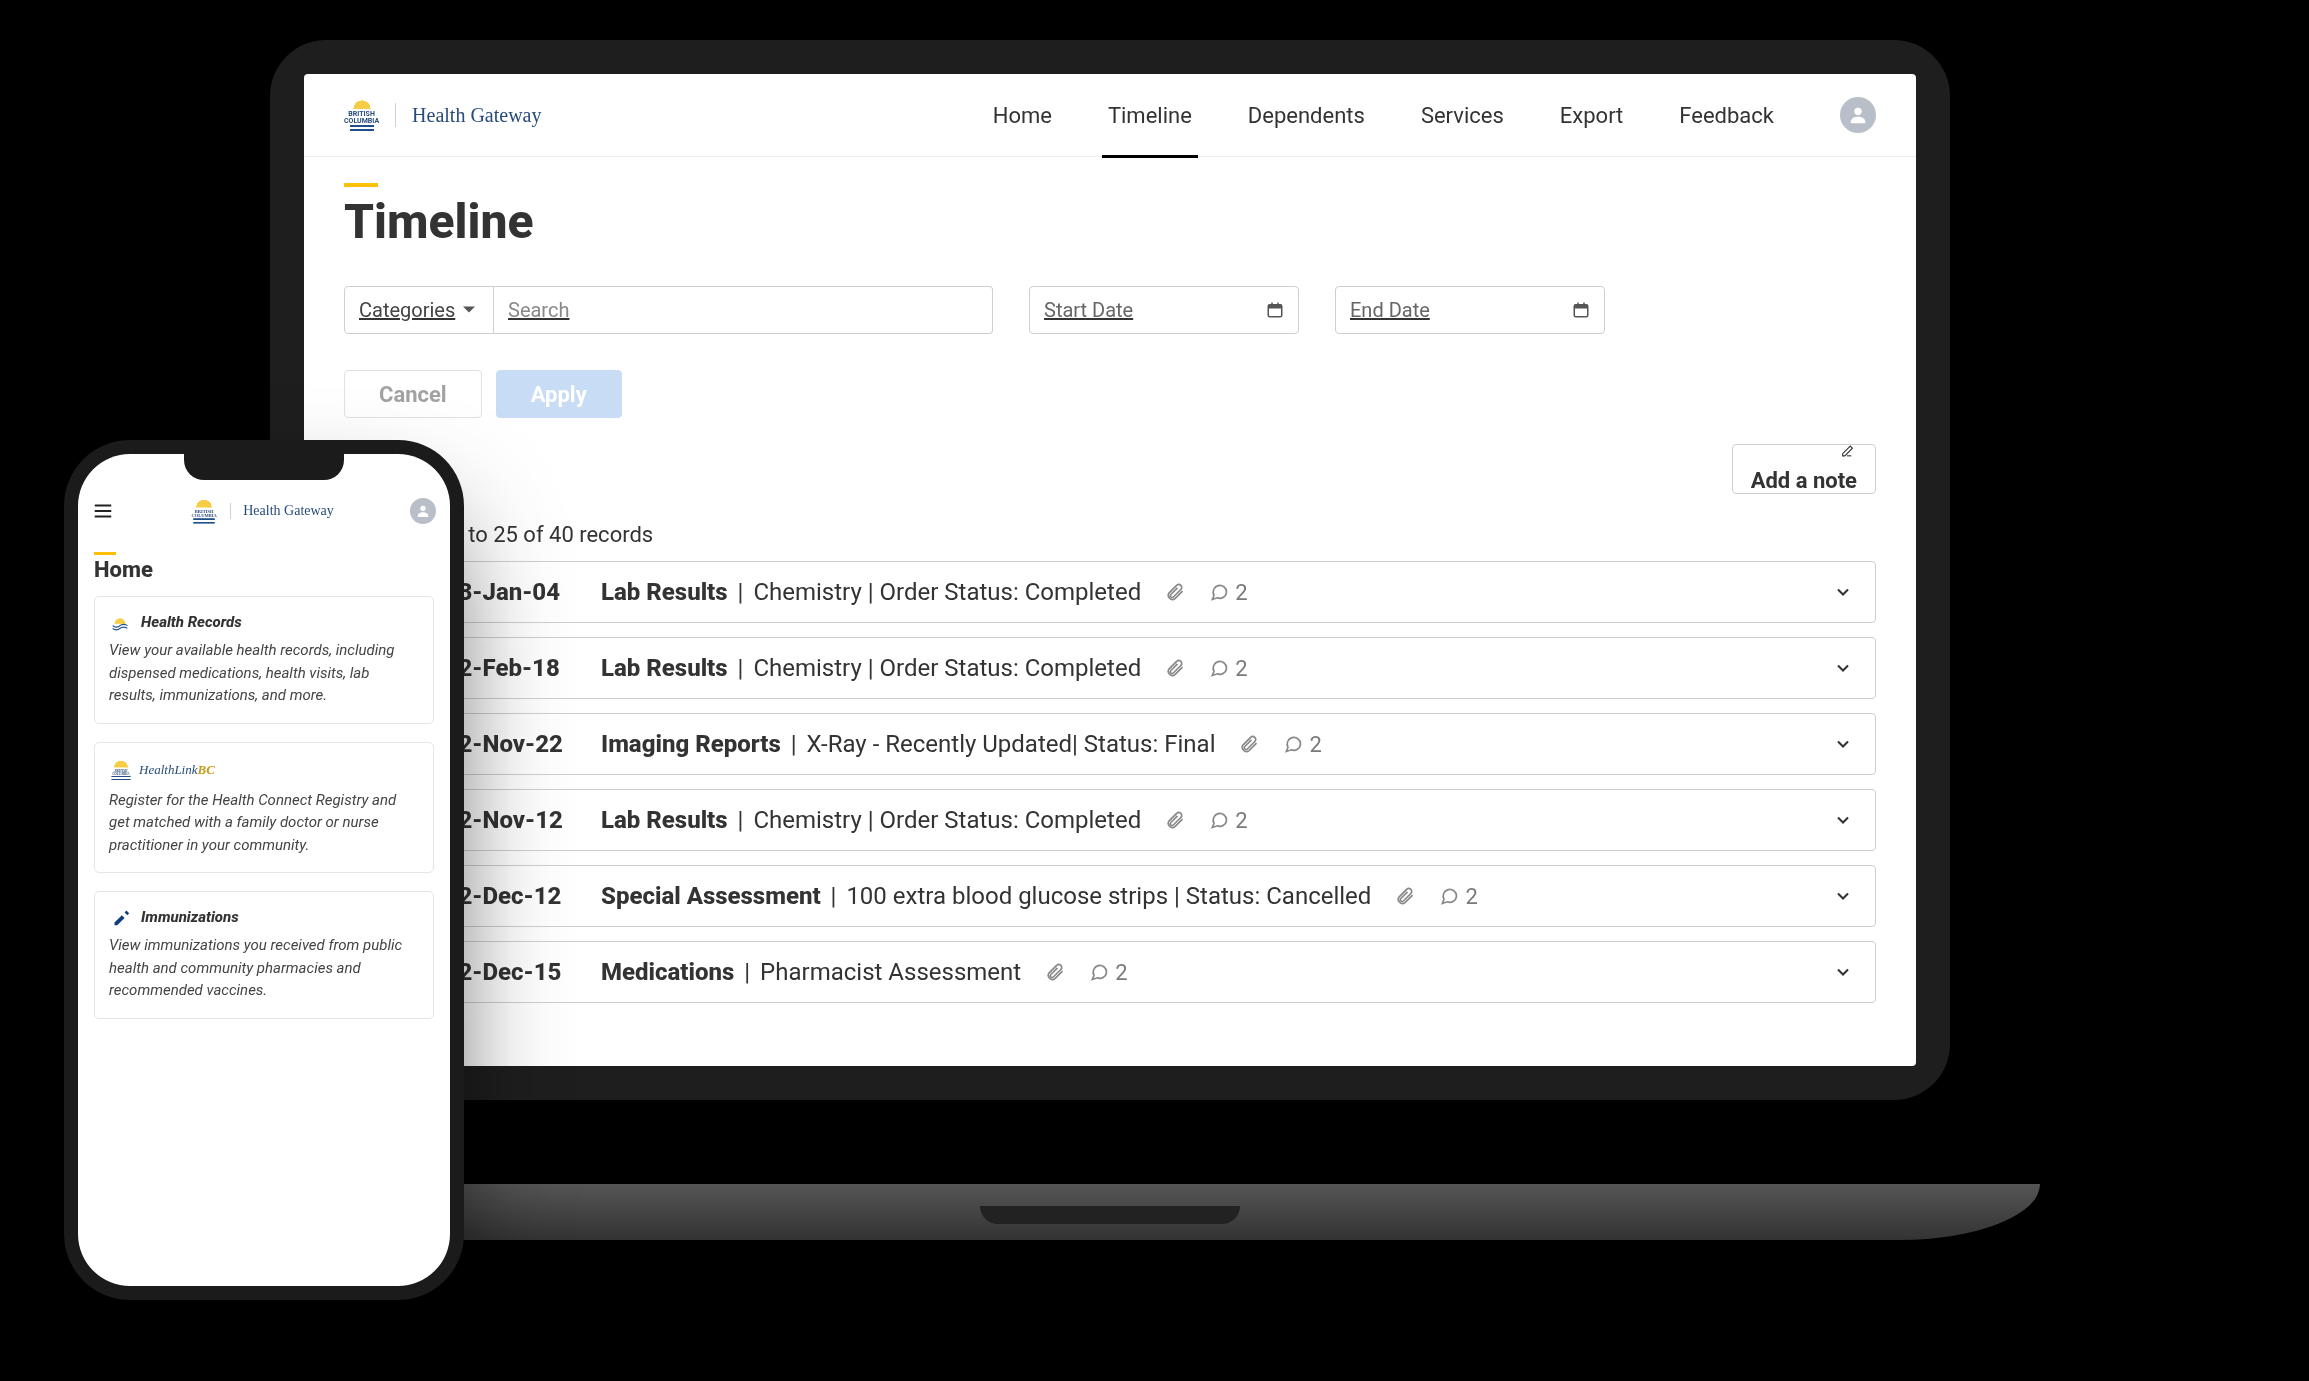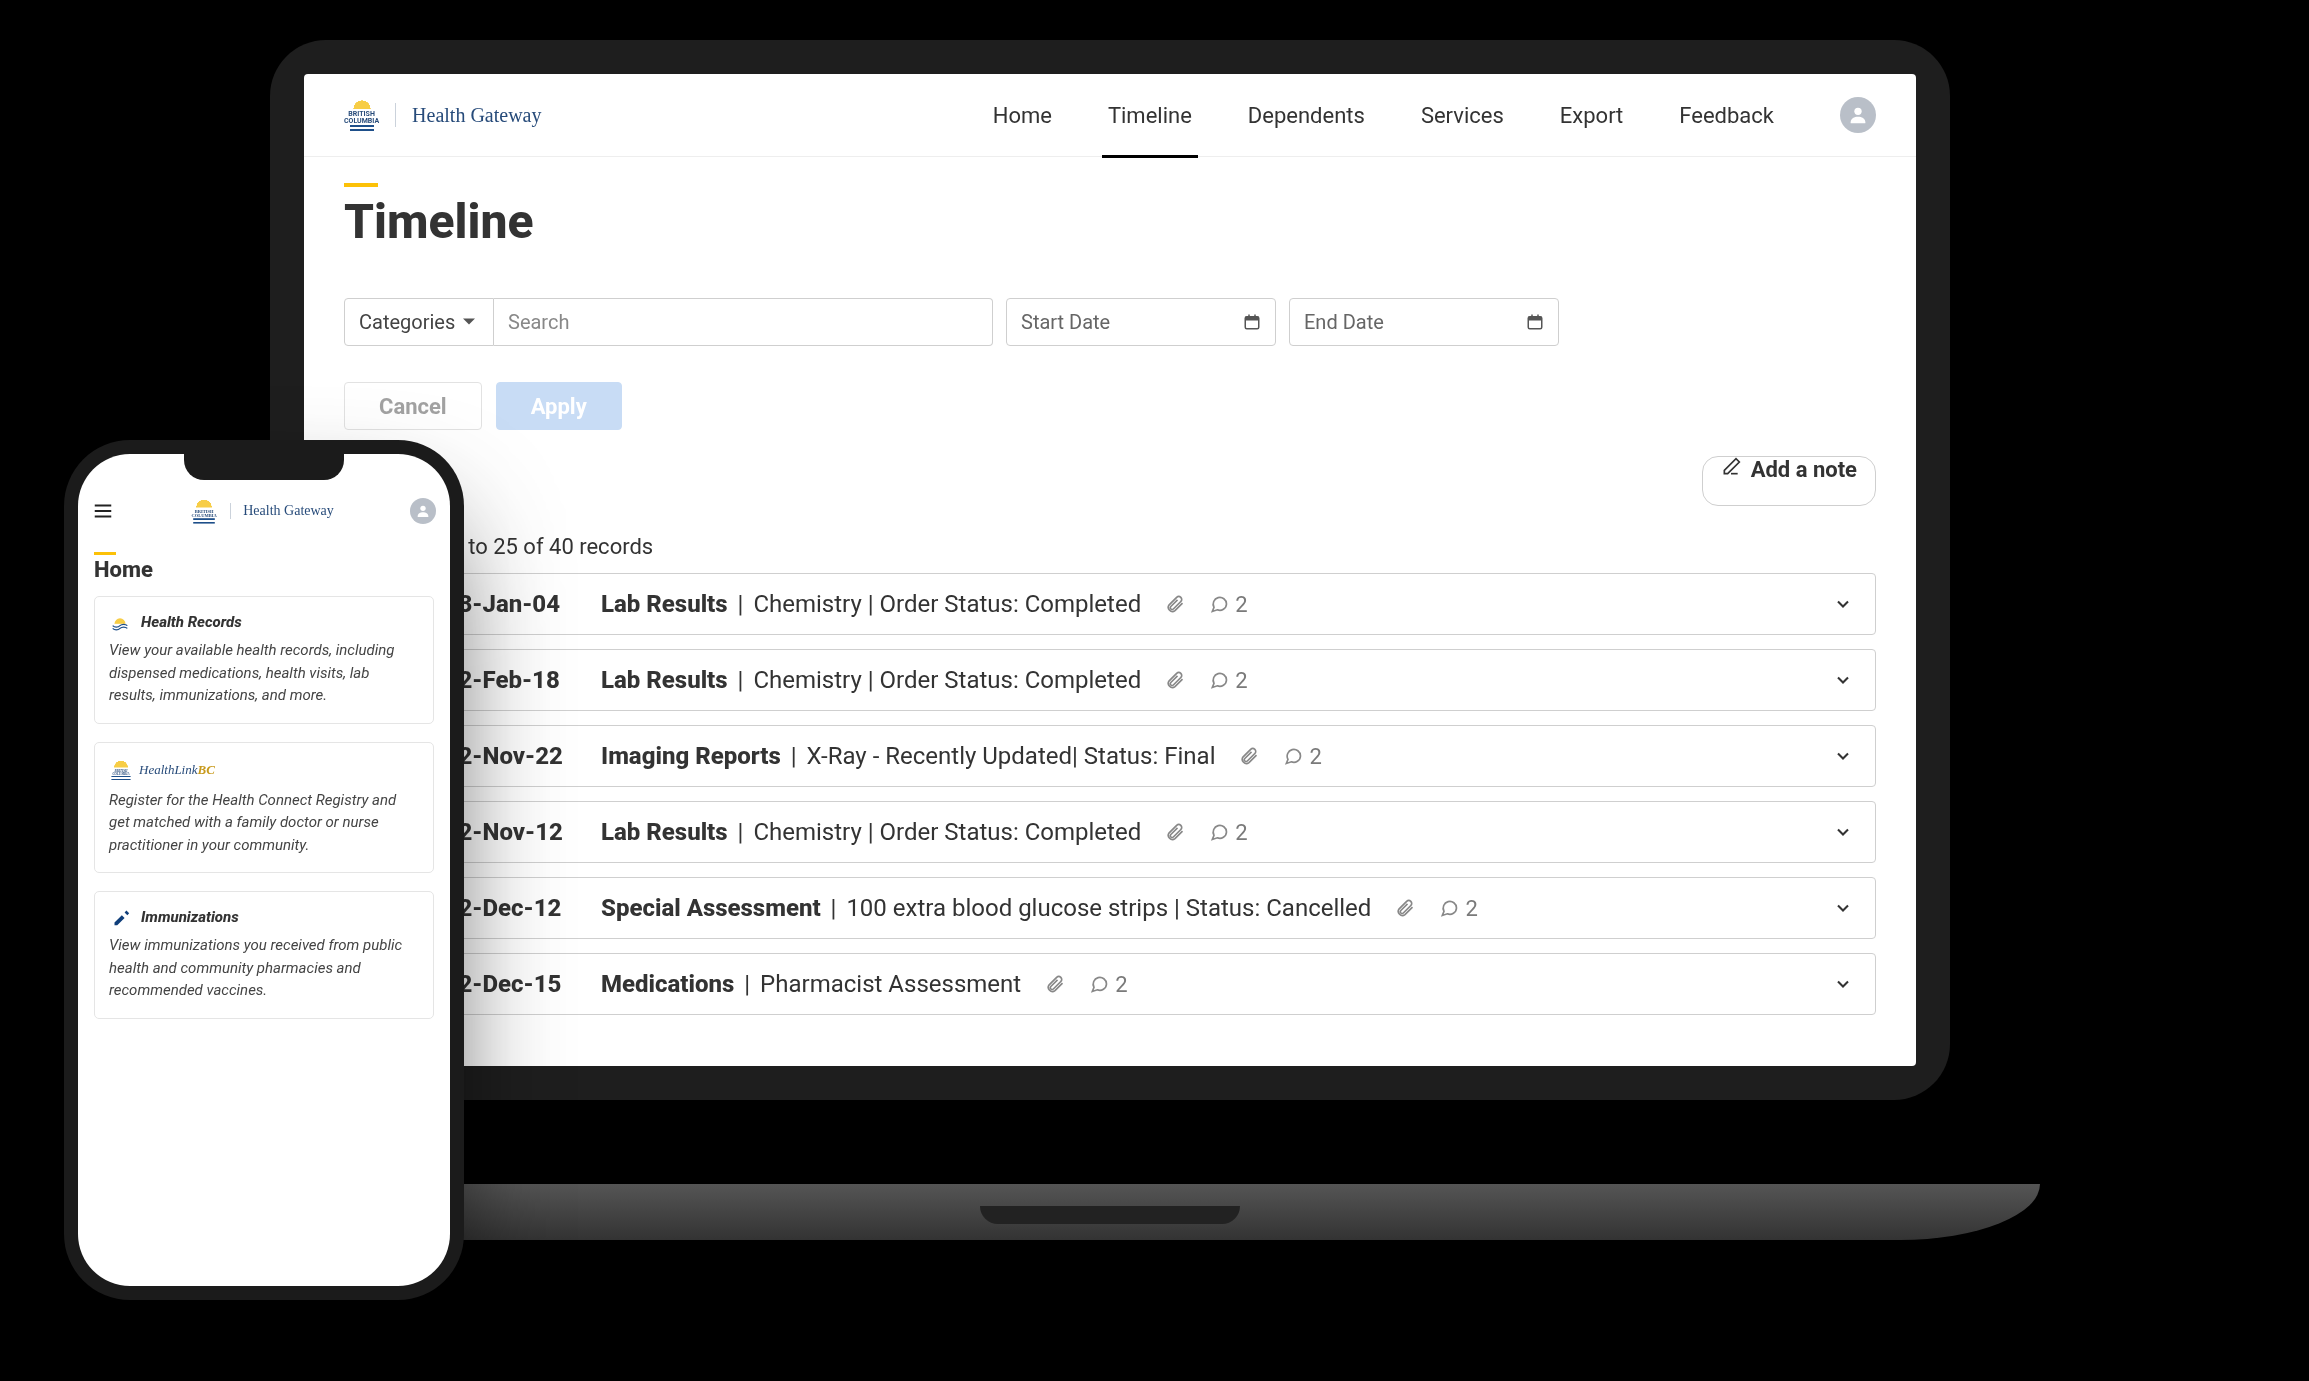--- a/index.html
+++ b/index.html
@@ -43,33 +43,33 @@
   .app-body{flex:1;overflow:hidden;padding:0 40px;}
   .crumb{font-size:22px;padding-top:26px;}
   .crumb a{color:var(--link);text-decoration:none;}
   .crumb .sep{color:var(--link);}
   .crumb .cur{color:#333;font-weight:600;}
 
   .title-block{margin-top:26px;}
   .title-bar{width:34px;height:4px;background:var(--accent-yellow);display:block;}
   .page-title{font-size:48px;font-weight:800;margin:6px 0 0;}
 
-  .filters{display:flex;gap:13px;margin-top:48px;align-items:center;flex-wrap:nowrap;}
+  .filters{display:flex;gap:36px;margin-top:36px;align-items:center;flex-wrap:nowrap;text-decoration:underline;}
   .ctrl{border:1px solid var(--grey-border);height:46px;display:flex;align-items:center;padding:0 14px;font-size:20px;color:#666;border-radius:4px;}
   .categories{width:120px;color:#444;gap:8px;border-top-right-radius:0;border-bottom-right-radius:0;}
   .search{width:470px;border-left:none;border-top-left-radius:0;border-bottom-left-radius:0;}
   .date-ctrl{width:240px;justify-content:space-between;}
 
   .filter-btns{display:flex;gap:14px;margin-top:14px;}
   .btn{height:46px;padding:0 34px;border:1px solid var(--grey-border);border-radius:4px;font-size:22px;font-weight:700;display:flex;align-items:center;margin-top:22px;}
   .btn.cancel{background:#fff;color:#666;opacity:0.6;}
   .btn.apply{background:#c8dcf5;border-color:#c8dcf5;color:#fff;}
 
   .actions-row{display:flex;justify-content:flex-end;margin-top:26px;}
-  .add-note{height:48px;border:1px solid var(--grey-border);border-radius:16px;display:flex;align-items:flex-start;gap:10px;padding:0 18px;font-size:22px;font-weight:700;color:#333;}
+  .add-note{height:48px;border:1px solid var(--grey-border);border-radius:4px;display:flex;align-items:flex-end;gap:10px;padding:0 18px;font-size:22px;font-weight:700;color:#333;flex-direction:column;}
 
   .result-count{font-size:22px;color:#333;margin-top:28px;}
 
   .rows{margin-top:14px;display:flex;flex-direction:column;gap:14px;}
   .row{border:1px solid var(--grey-border);border-radius:4px;height:60px;display:flex;align-items:center;padding:0 22px 0 10px;gap:24px;font-size:24px;}
   .row .type-icon{width:38px;height:38px;border-radius:50%;background:var(--navy2);color:#fff;display:flex;align-items:center;justify-content:center;flex:0 0 auto;}
   .row .date{font-weight:800;min-width:160px;}
   .row .ttl{font-weight:800;}
   .row .bar{color:#333;margin:0 4px;font-weight:400;}
   .row .meta{color:#333;font-weight:400;}

